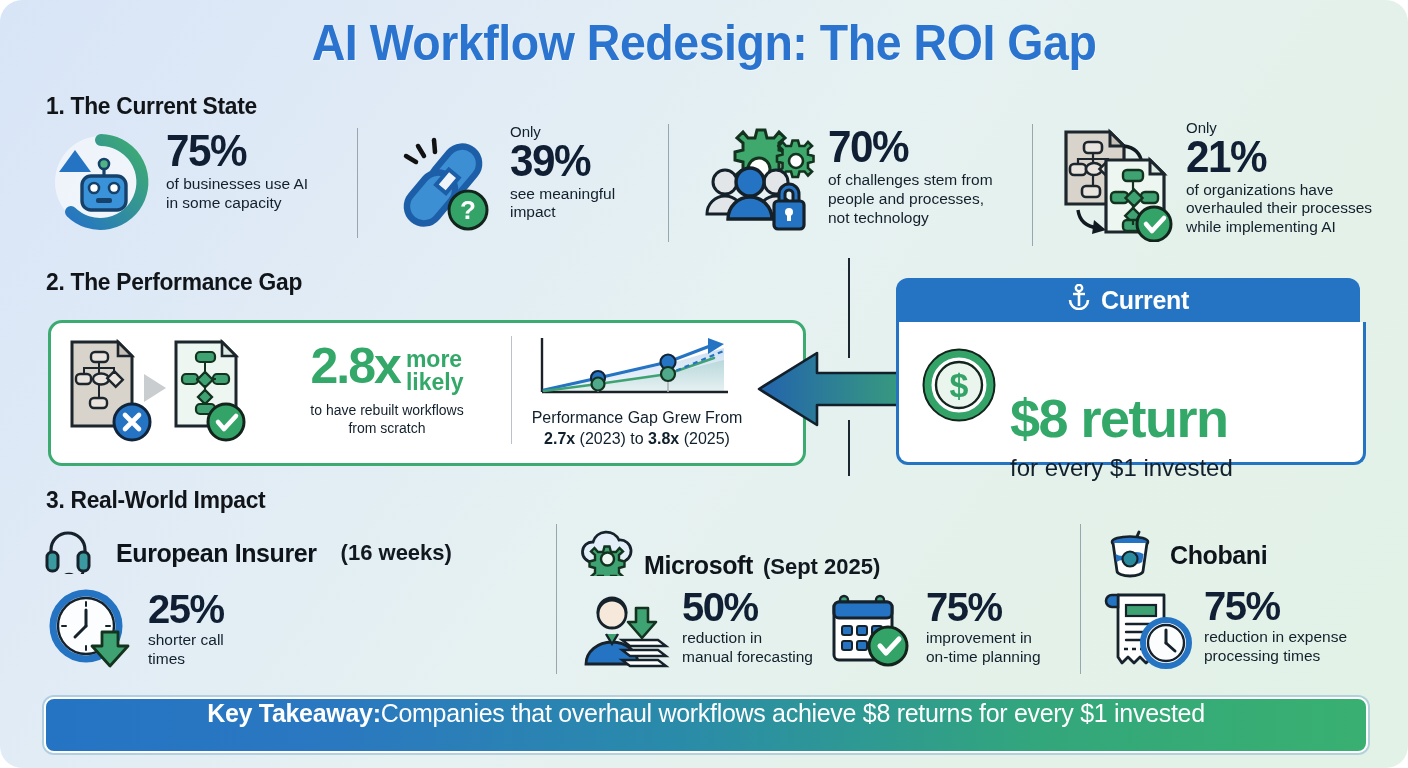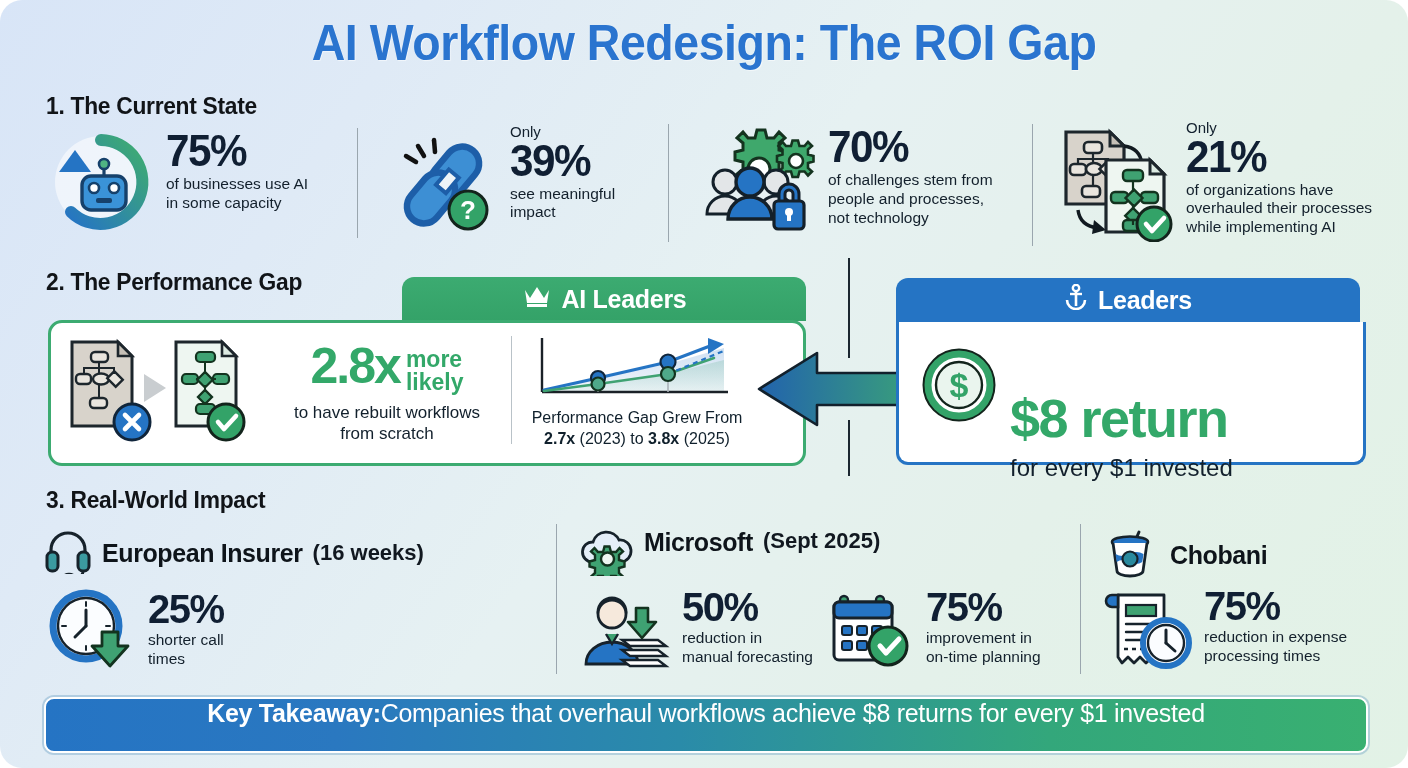--- a/index.html
+++ b/index.html
@@ -48,21 +48,21 @@
     color:#fff;font-size:25px;font-weight:bold;letter-spacing:-0.3px;
   }
   .tab.green{background:linear-gradient(180deg,#3cab71,#34a268);}
   .tab.blue{background:#2574c4;}
   .panel{background:#ffffff;}
   .panel.green{border:3px solid #3cab71;border-radius:14px;}
   .panel.blue{border:3px solid #2574c4;border-radius:0 0 12px 12px;border-top:none;}
 
   .mult{font-size:50px;font-weight:bold;color:#33a869;letter-spacing:-2px;line-height:0.9;}
   .multsm{font-size:23px;font-weight:bold;color:#33a869;line-height:1.0;}
-  .leadsub{font-size:17px;color:#12202c;text-align:center;line-height:1.25;}
+  .leadsub{font-size:14px;color:#12202c;text-align:center;line-height:1.25;}
   .chartcap{font-size:16px;color:#10202c;text-align:center;line-height:1.3;}
   .chartcap b{font-weight:bold;}
 
   .retbig{font-size:54px;font-weight:bold;color:#33a869;letter-spacing:-1.5px;line-height:1;margin-top:47px;}
   .retsub{font-size:24px;color:#12202c;line-height:1.1;margin-top:10px;}
 
   
   .case-name{font-size:25px;font-weight:bold;color:#0e141a;letter-spacing:-0.4px;}
   .case-paren{font-size:22px;font-weight:bold;color:#111820;}
   .m-num{font-size:40px;font-weight:bold;color:#101f33;letter-spacing:-1.5px;line-height:0.95;}
@@ -226,29 +226,20 @@
       <div class="sub">
         <div>of organizations have</div>
         <div>overhauled their processes</div>
         <div>while implementing AI</div>
       </div>
     </div>
   </div>
 
   <div class="abs sec-head" style="left:46px;top:268px;">2. The Performance Gap</div>
 
-  <div class="abs tab green" style="left:402px;top:277px;width:404px;">
-    <span>
-      <svg width="30" height="24" viewBox="0 0 30 24">
-        <path d="M3 6 l5 8 7 -11 7 11 5 -8 -2 13 h-20z" fill="#ffffff"></path>
-        <rect x="5" y="20" width="20" height="3" fill="#ffffff"></rect>
-      </svg>
-    </span>
-    <span>AI Leaders</span>
-  </div>
 
   <div class="abs panel green" style="left:48px;top:320px;width:752px;height:140px;"></div>
 
   <div class="abs" style="left:66px;top:336px;">
     <svg width="190" height="110" viewBox="0 0 190 110">
       <path d="M6 6 h46 l14 14 v70 h-60z" fill="#d8d3cb" stroke="#1d262c" stroke-width="3"></path>
       <path d="M52 6 v14 h14z" fill="#c6c0b7" stroke="#1d262c" stroke-width="2.6"></path>
       <g fill="#e9e5de" stroke="#1d262c" stroke-width="2.4">
         <rect x="25" y="16" width="17" height="10" rx="4"></rect>
         <rect x="10" y="38" width="15" height="10" rx="4"></rect>
@@ -347,42 +338,42 @@
 
   <div class="abs tab blue" style="left:896px;top:278px;width:464px;border-radius:12px 12px 0 0;">
     <span>
       <svg width="24" height="26" viewBox="0 0 24 26">
         <circle cx="12" cy="4" r="3.2" fill="none" stroke="#ffffff" stroke-width="2.4"></circle>
         <line x1="12" y1="7" x2="12" y2="22" stroke="#ffffff" stroke-width="2.6"></line>
         <line x1="6" y1="10" x2="18" y2="10" stroke="#ffffff" stroke-width="2.4"></line>
         <path d="M3 16 a9 9 0 0 0 18 0" fill="none" stroke="#ffffff" stroke-width="2.6"></path>
       </svg>
     </span>
-    <span>Leaders</span>
+    <span>Current</span>
   </div>
 
   <div class="abs panel blue" style="left:896px;top:322px;width:464px;height:140px;"></div>
 
   <div class="abs" style="left:920px;top:346px;">
     <svg width="78" height="78" viewBox="0 0 78 78">
       <circle cx="39" cy="39" r="35" fill="#ffffff" stroke="#13241c" stroke-width="3"></circle>
       <circle cx="39" cy="39" r="31" fill="none" stroke="#33a368" stroke-width="7"></circle>
       <circle cx="39" cy="39" r="23" fill="#eaf5ee" stroke="#13241c" stroke-width="2.4"></circle>
       <text x="39" y="51" font-size="34" font-weight="bold" fill="#33a368" text-anchor="middle" font-family="Liberation Sans, sans-serif">$</text>
     </svg>
   </div>
 
   <div class="abs" style="left:1010px;top:344px;">
     <div class="retbig">$8 return</div>
     <div class="retsub">for every $1 invested</div>
   </div>
 
   <div class="abs sec-head" style="left:46px;top:486px;">3. Real-World Impact</div>
 
-  <div class="abs" style="left:44px;top:528px;display:flex;align-items:center;gap:10px;">
+  <div class="abs" style="left:44px;top:528px;display:flex;align-items:center;gap:24px;">
     <span>
       <svg width="48" height="46" viewBox="0 0 48 46">
         <path d="M7 27 v-5 a17 17 0 0 1 34 0 v5" fill="none" stroke="#16222b" stroke-width="3.2"></path>
         <rect x="3" y="24" width="11" height="19" rx="5" fill="#3b9aa0" stroke="#16222b" stroke-width="3"></rect>
         <rect x="34" y="24" width="11" height="19" rx="5" fill="#3b9aa0" stroke="#16222b" stroke-width="3"></rect>
         <path d="M39 43 q0 7 -11 7" fill="none" stroke="#16222b" stroke-width="2.8"></path>
         <ellipse cx="25" cy="50" rx="6" ry="4" fill="#3b9aa0" stroke="#16222b" stroke-width="2.6"></ellipse>
       </svg>
     </span>
     <span class="case-name">European Insurer</span>
@@ -410,21 +401,21 @@
       <div class="m-sub">
         <div>shorter call</div>
         <div>times</div>
       </div>
     </div>
   </div>
 
 
   <div class="abs vdiv" style="left:556px;top:524px;height:150px;"></div>
 
-  <div class="abs" style="left:578px;top:528px;display:flex;align-items:flex-start;gap:10px;">
+  <div class="abs" style="left:578px;top:528px;display:flex;align-items:flex-end;gap:10px;">
     <span>
       <svg width="56" height="48" viewBox="0 0 56 48">
         <path d="M14 34 a10 10 0 0 1 1 -20 a14 14 0 0 1 26 -2 a9 9 0 0 1 2 22 z" fill="#e4eef8" stroke="#16222b" stroke-width="2.8"></path>
         <g fill="#3fa272" stroke="#13331f" stroke-width="2.4">
           <path d="M20 24 l5 0 1.5 -5.5 5 0 1.5 5.5 5 0 3.5 -4 3.5 3.5 -4 3.5 0 5 5.5 1.5 0 5 -5.5 1.5 0 5 4 3.5 -3.5 3.5 -3.5 -4 -5 0 -1.5 5.5 -5 0 -1.5 -5.5 -5 0 -3.5 4 -3.5 -3.5 4 -3.5 0 -5 -5.5 -1.5 0 -5 5.5 -1.5 0 -5 -4 -3.5 3.5 -3.5z"></path>
           <circle cx="29.5" cy="31" r="6.5" fill="#eef6f1"></circle>
         </g>
       </svg>
     </span>
     <span class="case-name">Microsoft</span>

